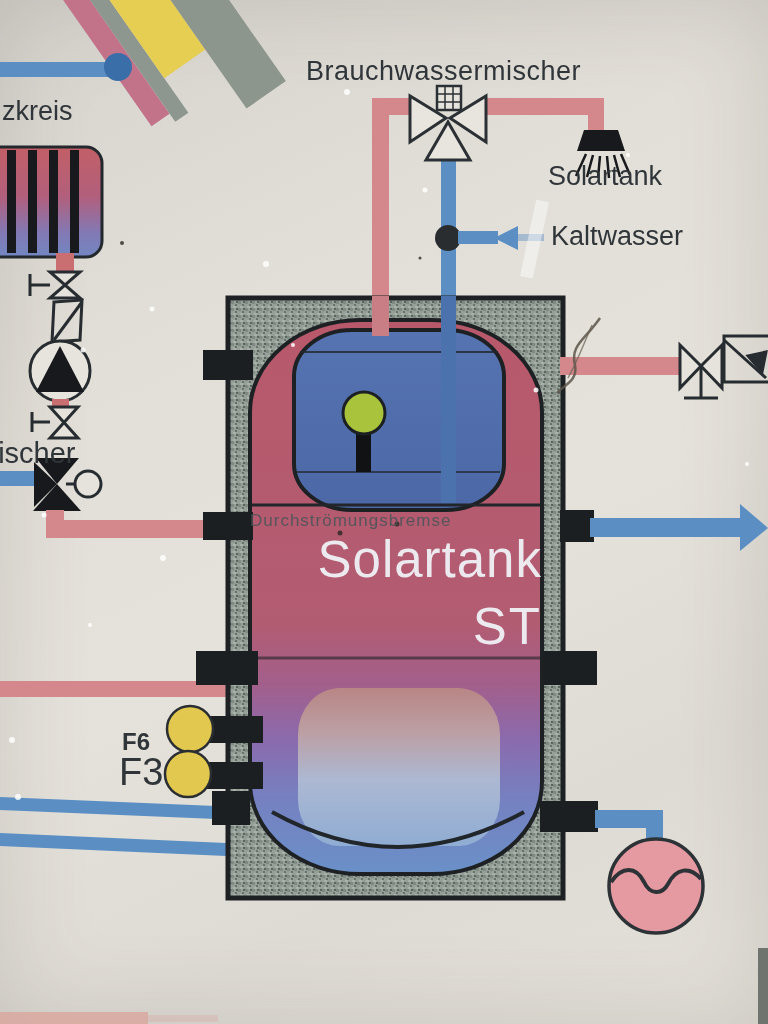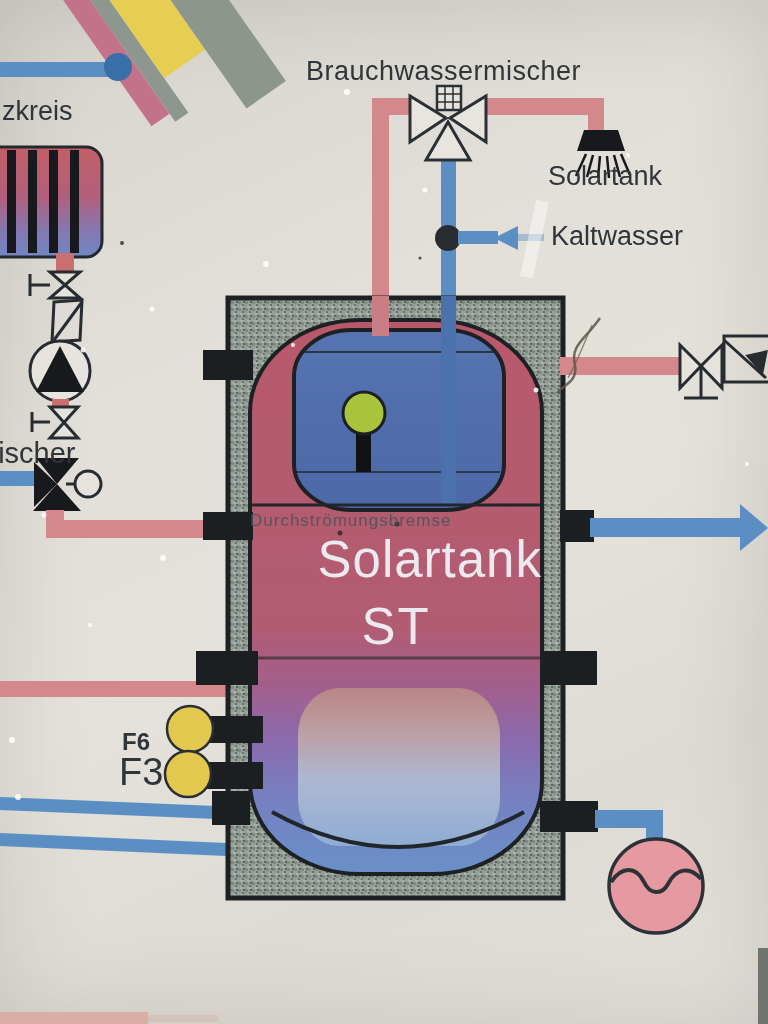--- a/index.html
+++ b/index.html
@@ -13,21 +13,21 @@
   .lbl{position:absolute;color:#2f3539;white-space:nowrap;line-height:1;}
   .lbl-bwm{left:306px;top:58px;font-size:27px;letter-spacing:.5px;}
   .lbl-warm{left:548px;top:163px;font-size:27px;}
   .lbl-kalt{left:551px;top:223px;font-size:27px;}
   .lbl-kreis{left:2px;top:98px;font-size:27px;}
   .lbl-misch{left:-26px;top:439px;font-size:29px;}
   .lbl-f6{left:122px;top:730px;font-size:24px;font-weight:bold;}
   .lbl-f3{left:119px;top:753px;font-size:38px;}
   .lbl-dsb{left:250px;top:512px;width:292px;font-size:17px;color:rgba(72,84,88,.85);letter-spacing:1px;}
   .lbl-tank1{left:250px;top:534px;width:292px;text-align:right;font-size:51px;color:#ece9ef;letter-spacing:1px;}
-  .lbl-tank2{left:250px;top:601px;width:292px;text-align:center;font-size:51px;color:#ece9ef;letter-spacing:2px;}
+  .lbl-tank2{left:250px;top:601px;width:292px;text-align:right;font-size:51px;color:#ece9ef;letter-spacing:2px;}
 </style>
 </head>
 <body>
 
 <div class="photo">
 
   <svg width="768" height="1024" viewBox="0 0 768 1024">
     <defs>
       <pattern id="hatch" width="7" height="7" patternUnits="userSpaceOnUse">
         <rect width="7" height="7" fill="#96a098"></rect>

